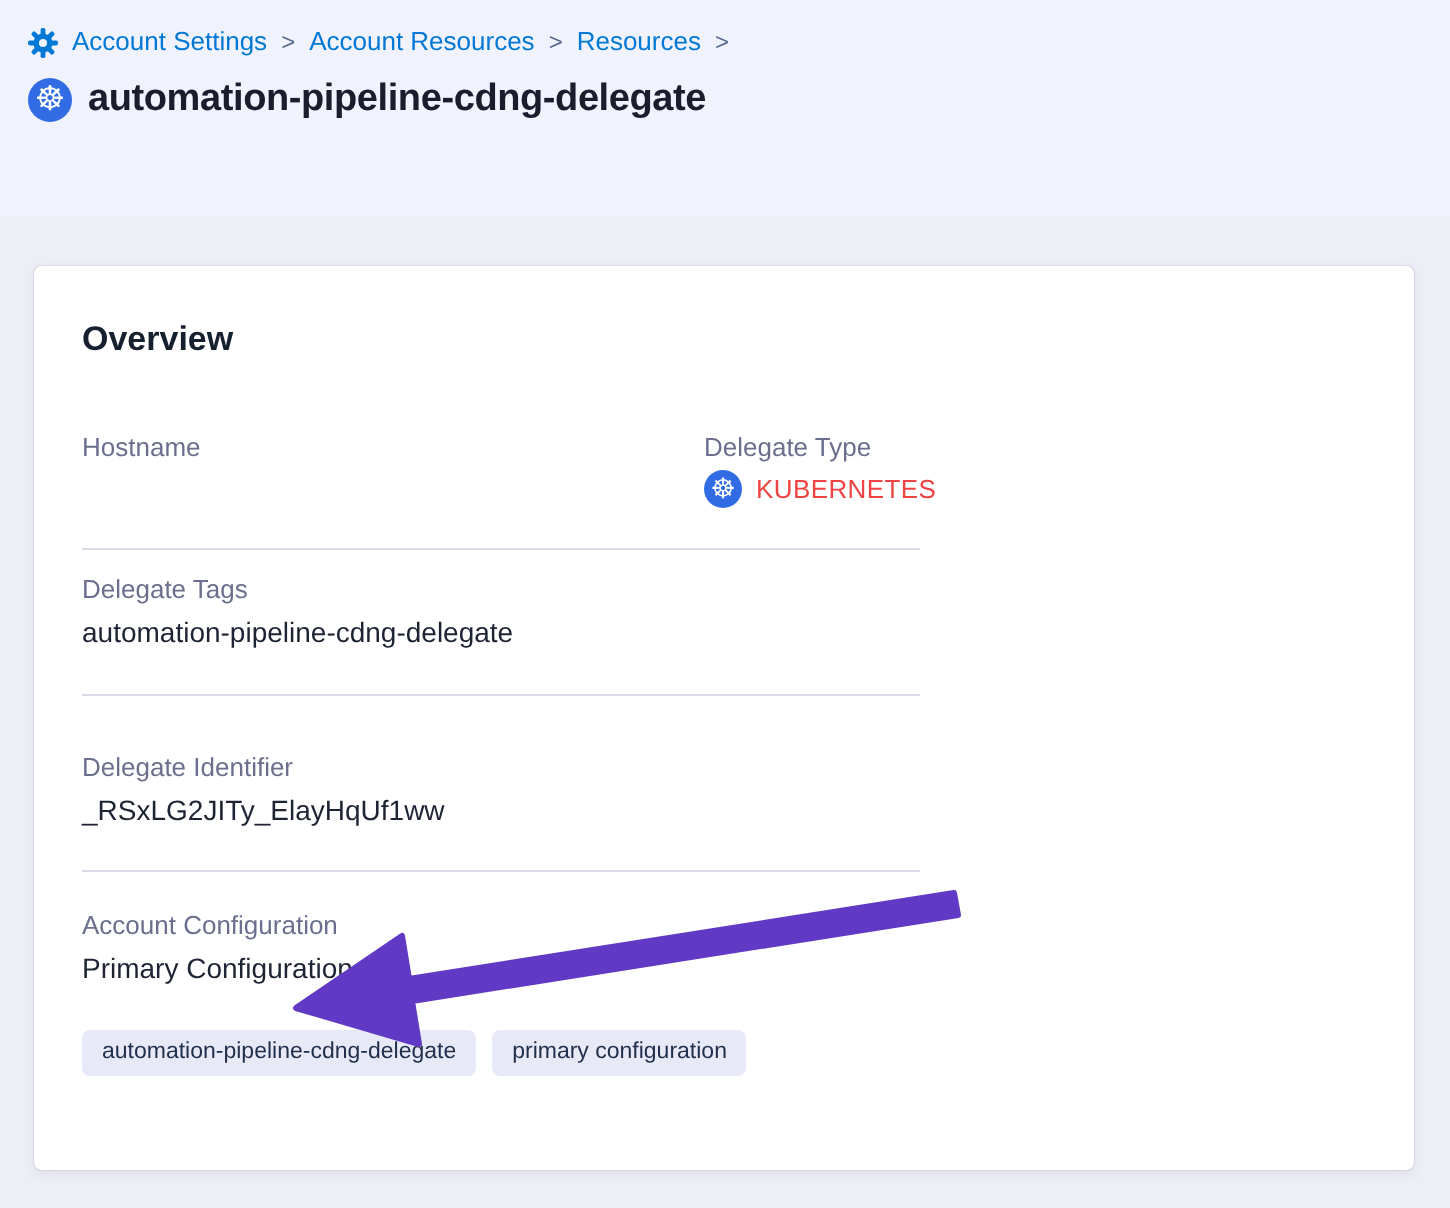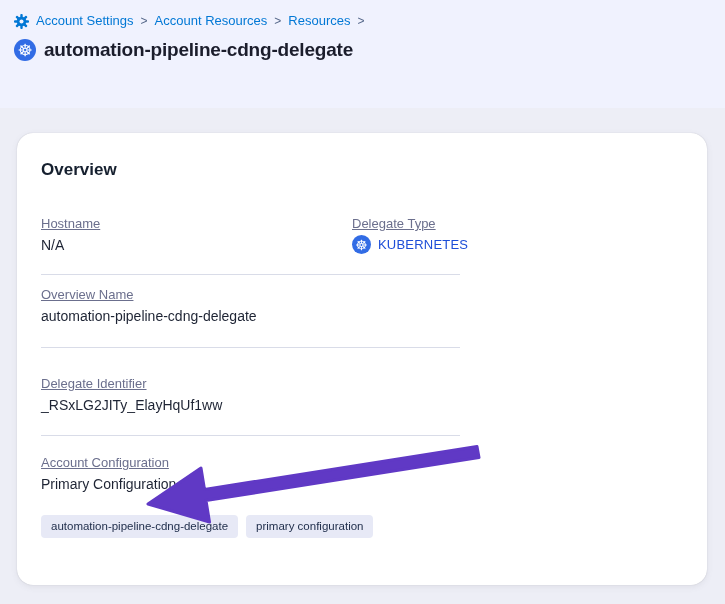--- a/index.html
+++ b/index.html
@@ -41,37 +41,37 @@
   .k8s-badge.lg { width: 22px; height: 22px; font-size: 17px; }
   .k8s-badge.sm { width: 19px; height: 19px; font-size: 14px; }
   .page-title {
     font-size: 19px; font-weight: 700; color: #1b1d2c; letter-spacing: -0.2px;
   }
 
   
   .card {
     position: absolute; left: 17px; top: 133px;
     width: 690px; height: 452px;
-    background: #ffffff; border-radius: 16px;
+    background: #ffffff; border-radius: 4px;
     box-shadow: 0 0 1px rgba(40,41,61,0.25), 0 2px 6px rgba(96,97,112,0.10);
   }
   .card-inner { padding: 24px; }
   .overview-heading {
     margin-top: 3px;
     font-size: 17px; line-height: 20px; font-weight: 700; color: #16202f;
   }
 
-  .field-label { font-size: 13px; line-height: 16px; color: #6b6f8d; text-decoration: underline; }
+  .field-label { font-size: 13px; line-height: 16px; color: #6b6f8d; }
   .field-value { font-size: 14px; line-height: 18px; color: #1e2434; margin-top: 4px; }
 
   .row-two-col { display: flex; margin-top: 36px; }
   .col-hostname { width: 311px; flex: 0 0 auto; }
   .col-type { flex: 1 1 auto; }
   .type-value { display: flex; align-items: center; gap: 7px; margin-top: 3px; }
-  .type-text { font-size: 13px; line-height: 18px; color: #1d4ed8; letter-spacing: 0.2px; }
+  .type-text { font-size: 13px; line-height: 18px; color: #ef4444; letter-spacing: 0.2px; }
 
   .divider { width: 419px; border-top: 1px solid #d9dce8; }
   .divider.d1 { margin-top: 20px; }
   .divider.d2 { margin-top: 22px; }
   .divider.d3 { margin-top: 21px; }
 
   .field-block.f2 { margin-top: 12px; }
   .field-block.f3 { margin-top: 28px; }
   .field-block.f4 { margin-top: 19px; }
   .tags-block { margin-top: 22px; }
@@ -121,35 +121,34 @@
   </div>
 </div>
 
 <section class="card">
   <div class="card-inner">
     <h2 class="overview-heading">Overview</h2>
 
     <div class="row-two-col">
       <div class="col-hostname field-block">
         <div class="field-label">Hostname</div>
-        <div class="field-value">N/A</div>
       </div>
       <div class="col-type field-block">
         <div class="field-label">Delegate Type</div>
         <div class="type-value">
           <span class="k8s-badge sm">☸</span>
           <span class="type-text">KUBERNETES</span>
         </div>
       </div>
     </div>
 
     <div class="divider d1"></div>
 
     <div class="field-block f2">
-      <div class="field-label">Overview Name</div>
+      <div class="field-label">Delegate Tags</div>
       <div class="field-value">automation-pipeline-cdng-delegate</div>
     </div>
 
     <div class="divider d2"></div>
 
     <div class="field-block f3">
       <div class="field-label">Delegate Identifier</div>
       <div class="field-value">_RSxLG2JITy_ElayHqUf1ww</div>
     </div>
 

